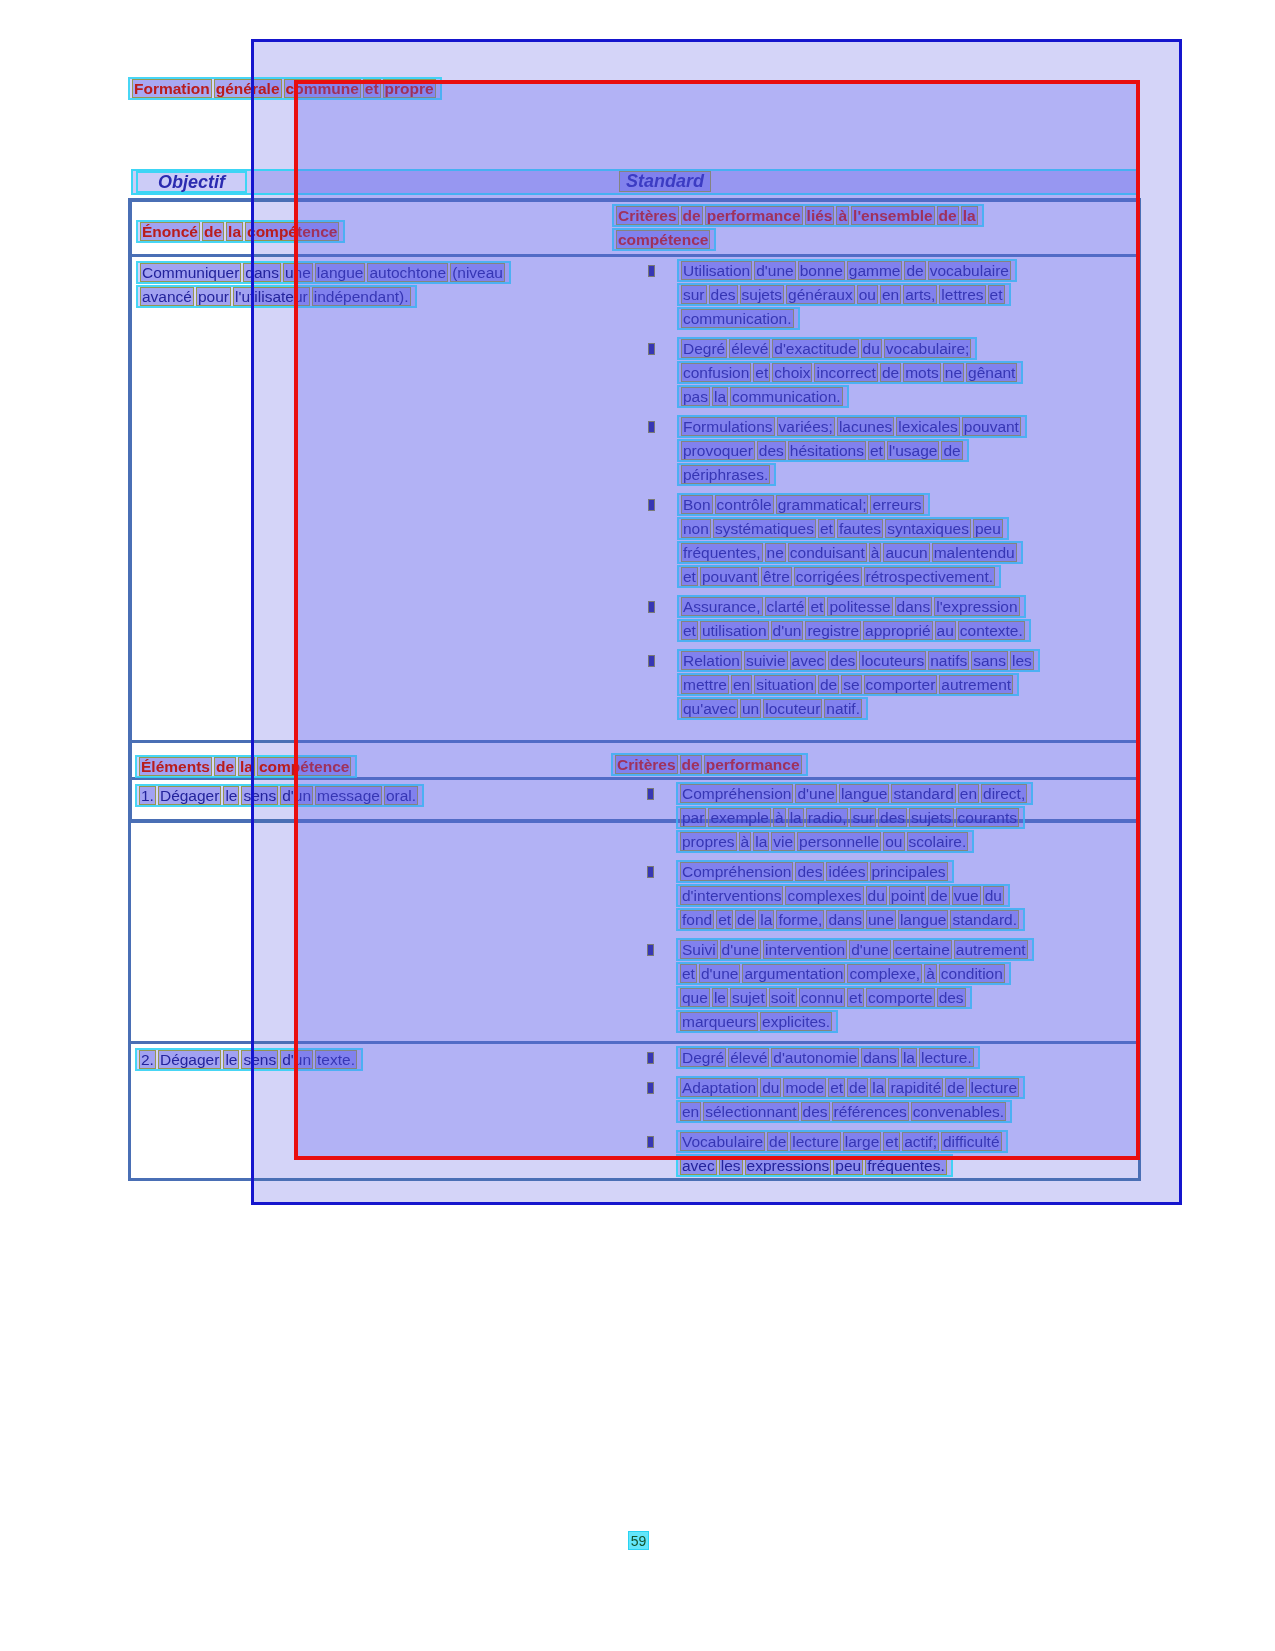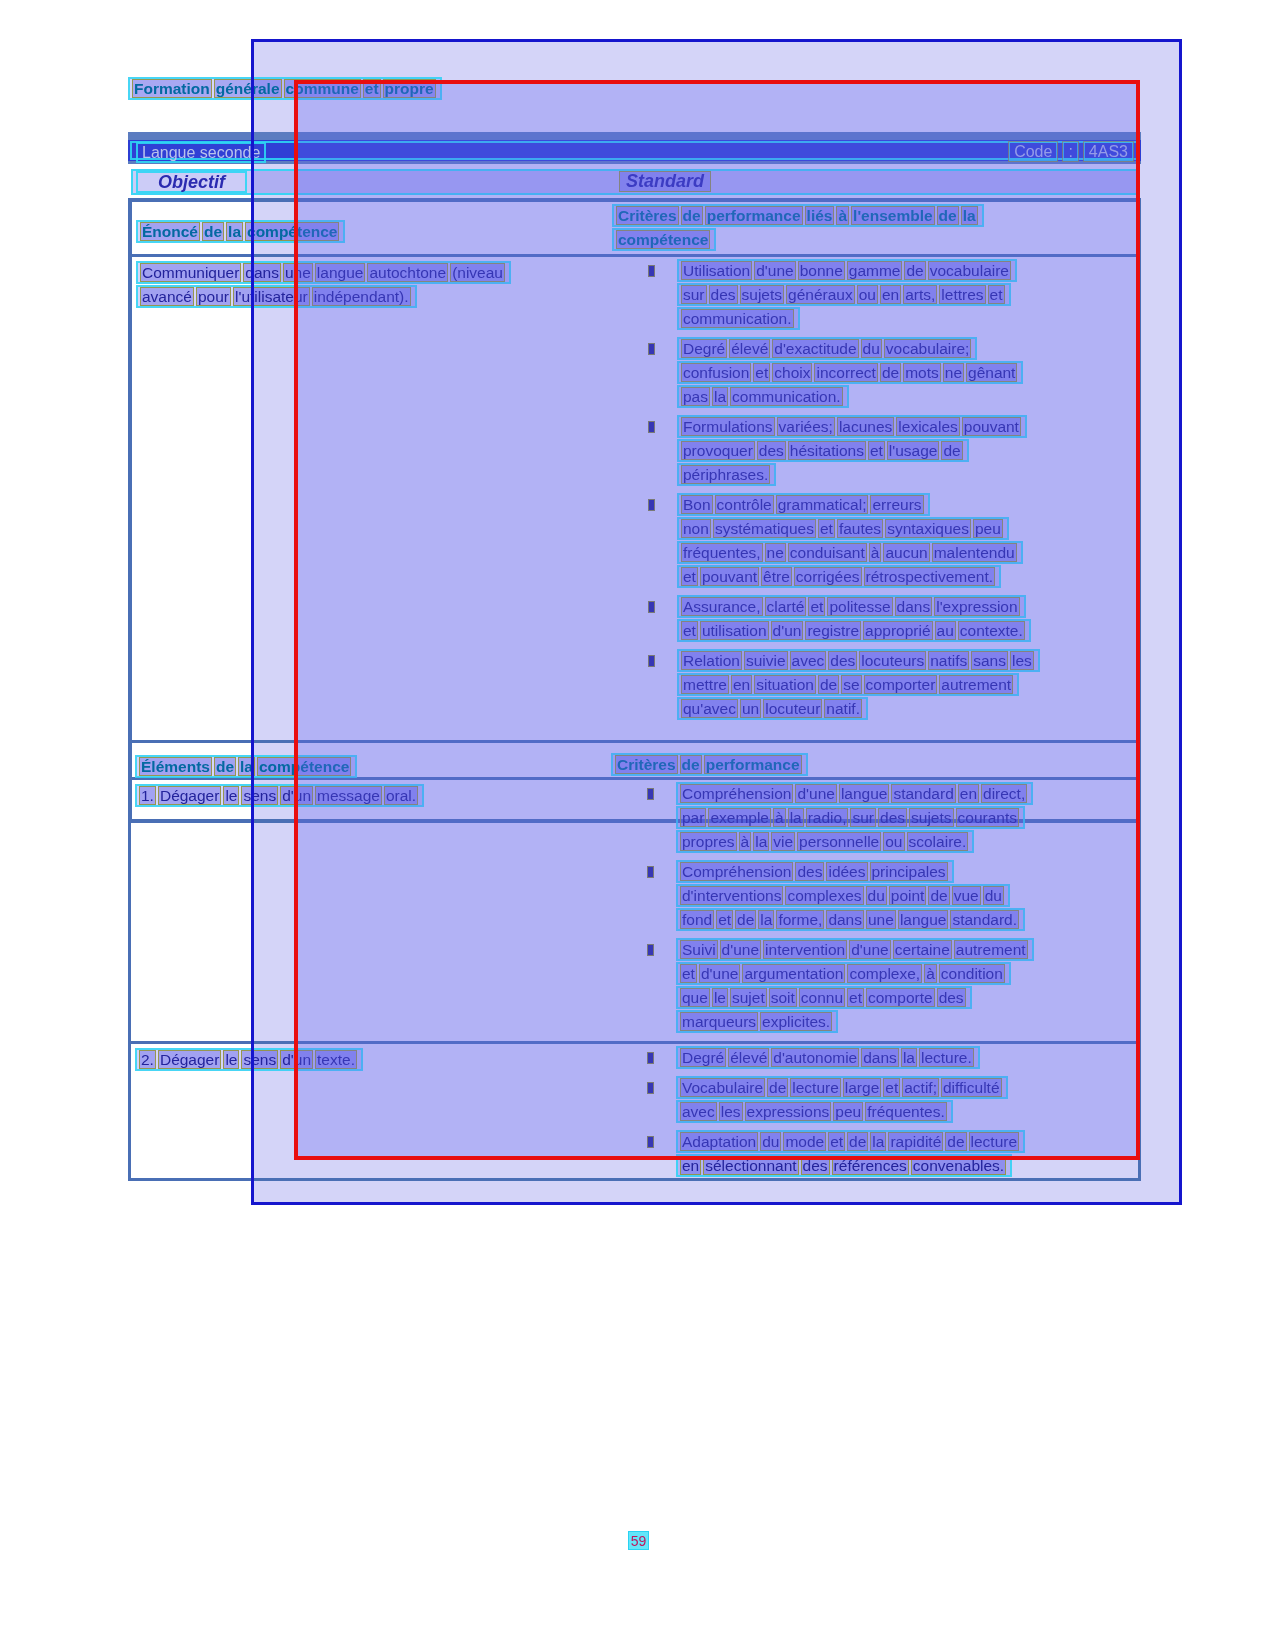--- a/index.html
+++ b/index.html
@@ -55,32 +55,32 @@
   .cell-left{position:absolute;left:4px;top:4px;}
   .cell-left.mid{top:18px;}
   .cell-right{position:absolute;left:480px;top:2px;width:525px;}
 
   
   .line{display:table;white-space:nowrap;border:2px solid rgba(46,214,244,0.85);
         background:rgba(86,86,230,0.25);padding:0 2px;margin:0 0 1px 0;}
   .word{display:inline-block;font-size:15.5px;line-height:17px;color:#23239b;
         border:1px solid rgba(148,148,52,0.85);background:rgba(86,86,230,0.40);
         padding:0 1px;margin-right:2px;}
-  .bold .word{font-weight:bold;color:#0369a1;}
+  .bold .word{font-weight:bold;color:#b91c1c;}
   .doc-title .word{background:rgba(86,86,230,0.35);}
 
   
   .bullet{position:relative;margin-bottom:7px;}
   .bullet .marker{position:absolute;left:36px;top:6px;width:5px;height:10px;background:#23239b;
         border:1px solid rgba(148,148,52,0.85);}
   .bullet .lines{margin-left:65px;}
 
   
   .pagenum{position:absolute;left:628px;top:1531px;width:21px;height:19px;background:#63e6fa;
-        border:1px solid #2ad2f2;color:#be185d;font-size:14px;text-align:center;line-height:18px;
+        border:1px solid #2ad2f2;color:#14532d;font-size:14px;text-align:center;line-height:18px;
         box-sizing:border-box;}
 </style>
 </head>
 <body>
 
 <div class="page">
 
   <div class="page-region-fill"></div>
 
   <div class="content">
@@ -88,30 +88,20 @@
     <div class="doc-title bold">
         <div class="line">
           <span class="word">Formation</span>
           <span class="word">générale</span>
           <span class="word">commune</span>
           <span class="word">et</span>
           <span class="word">propre</span>
         </div>
       </div>
 
-    <div class="banner">
-      <div class="banner-dark"></div>
-      <div class="banner-linebox"></div>
-      <span class="banner-text">Langue seconde</span>
-      <span class="code-group">
-        <span class="code-box">Code</span>
-        <span class="code-box">:</span>
-        <span class="code-box">4AS3</span>
-      </span>
-    </div>
 
     <div class="obj-row">
       <span class="obj-label">Objectif</span>
       <span class="std-label">Standard</span>
     </div>
 
     <div class="tbl tbl1">
       <div class="trow rowline t1-head">
         <div class="cell-left mid bold">
             <div class="line">
@@ -476,60 +466,60 @@
                   <span class="word">dans</span>
                   <span class="word">la</span>
                   <span class="word">lecture.</span>
                 </div>
               </div>
             </div>
             <div class="bullet">
               <span class="marker"></span>
               <div class="lines">
                 <div class="line">
+                  <span class="word">Adaptation</span>
+                  <span class="word">du</span>
+                  <span class="word">mode</span>
+                  <span class="word">et</span>
+                  <span class="word">de</span>
+                  <span class="word">la</span>
+                  <span class="word">rapidité</span>
+                  <span class="word">de</span>
+                  <span class="word">lecture</span>
+                </div>
+                <div class="line">
+                  <span class="word">en</span>
+                  <span class="word">sélectionnant</span>
+                  <span class="word">des</span>
+                  <span class="word">références</span>
+                  <span class="word">convenables.</span>
+                </div>
+              </div>
+            </div>
+            <div class="bullet">
+              <span class="marker"></span>
+              <div class="lines">
+                <div class="line">
                   <span class="word">Vocabulaire</span>
                   <span class="word">de</span>
                   <span class="word">lecture</span>
                   <span class="word">large</span>
                   <span class="word">et</span>
                   <span class="word">actif;</span>
                   <span class="word">difficulté</span>
                 </div>
                 <div class="line">
                   <span class="word">avec</span>
                   <span class="word">les</span>
                   <span class="word">expressions</span>
                   <span class="word">peu</span>
                   <span class="word">fréquentes.</span>
                 </div>
               </div>
             </div>
-            <div class="bullet">
-              <span class="marker"></span>
-              <div class="lines">
-                <div class="line">
-                  <span class="word">Adaptation</span>
-                  <span class="word">du</span>
-                  <span class="word">mode</span>
-                  <span class="word">et</span>
-                  <span class="word">de</span>
-                  <span class="word">la</span>
-                  <span class="word">rapidité</span>
-                  <span class="word">de</span>
-                  <span class="word">lecture</span>
-                </div>
-                <div class="line">
-                  <span class="word">en</span>
-                  <span class="word">sélectionnant</span>
-                  <span class="word">des</span>
-                  <span class="word">références</span>
-                  <span class="word">convenables.</span>
-                </div>
-              </div>
-            </div>
           </div>
       </div>
     </div>
 
     <div class="pagenum">59</div>
   </div>
 
   <div class="table-region-box"></div>
 
   <div class="page-region-border"></div>

